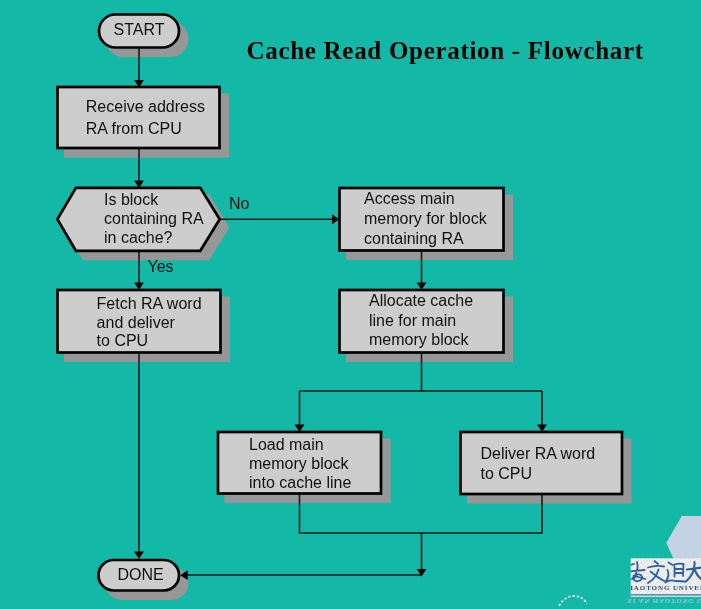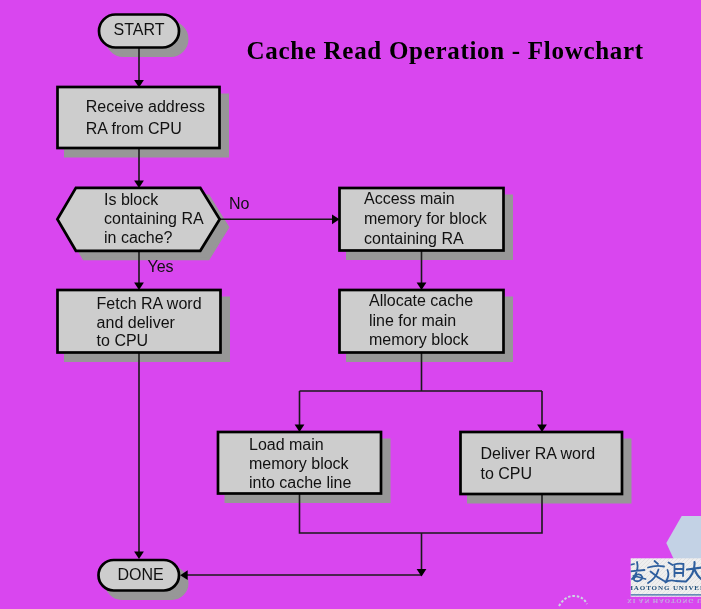--- a/index.html
+++ b/index.html
@@ -1,16 +1,16 @@
 <!DOCTYPE html>
 <html><head>
 <meta charset="utf-8">
 <style>
   html,body{margin:0;padding:0;background:#fff;}
-  #page{position:relative;width:701px;height:609px;background:#d946ef;overflow:hidden;}
+  #page{position:relative;width:701px;height:609px;background:#14b8a6;overflow:hidden;}
   svg{display:block;}
   text{font-family:"Liberation Sans",sans-serif;} .serif{font-family:"Liberation Serif",serif;}
 </style>
 </head>
 <body>
 <div id="page">
 <svg width="701" height="609" viewBox="0 0 701 609">
   <defs>
     <filter id="sblur" x="-20%" y="-20%" width="150%" height="150%">
       <feGaussianBlur stdDeviation="0.6"></feGaussianBlur>

